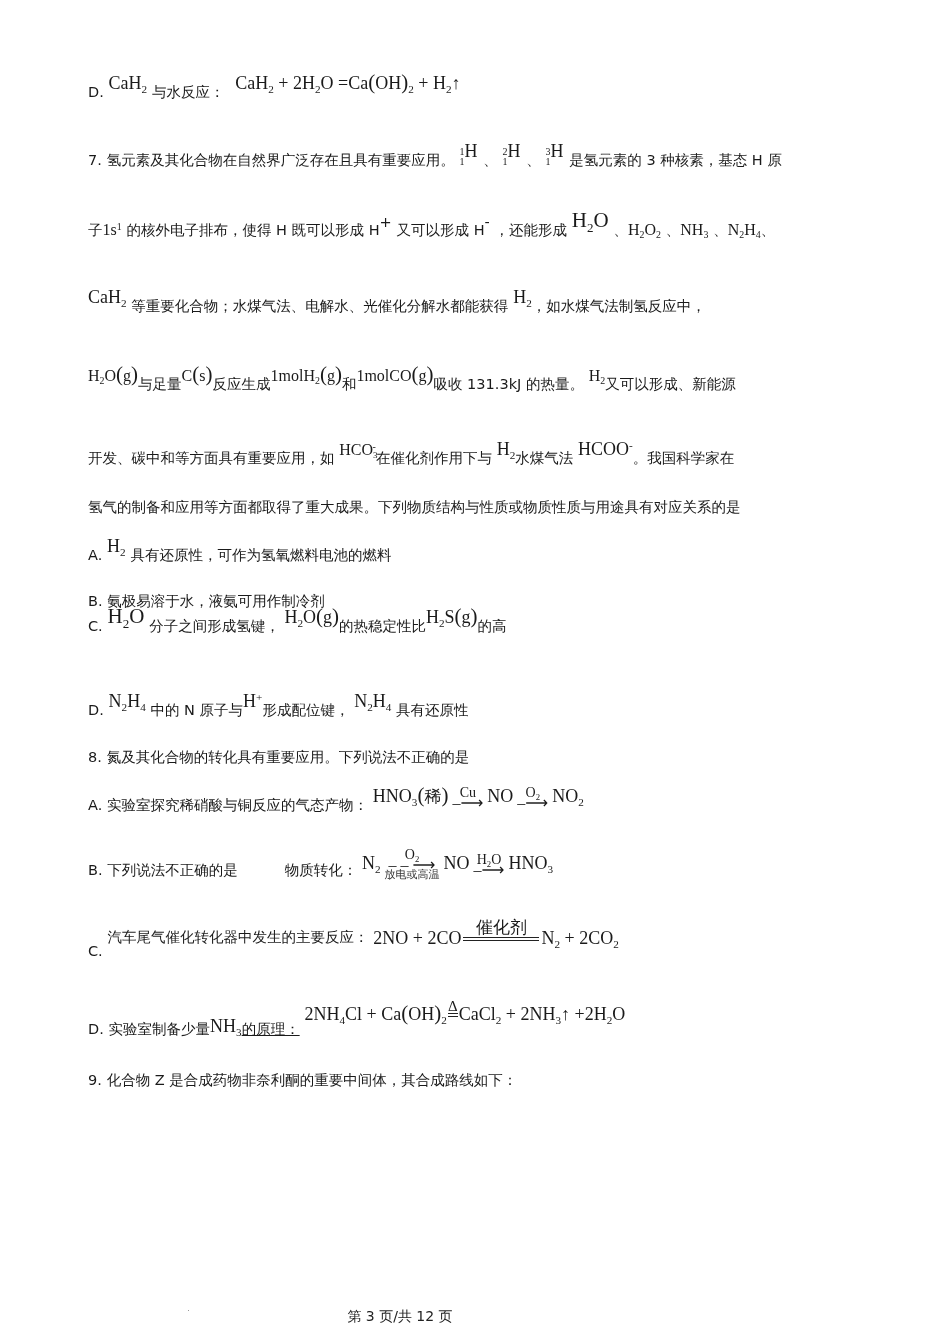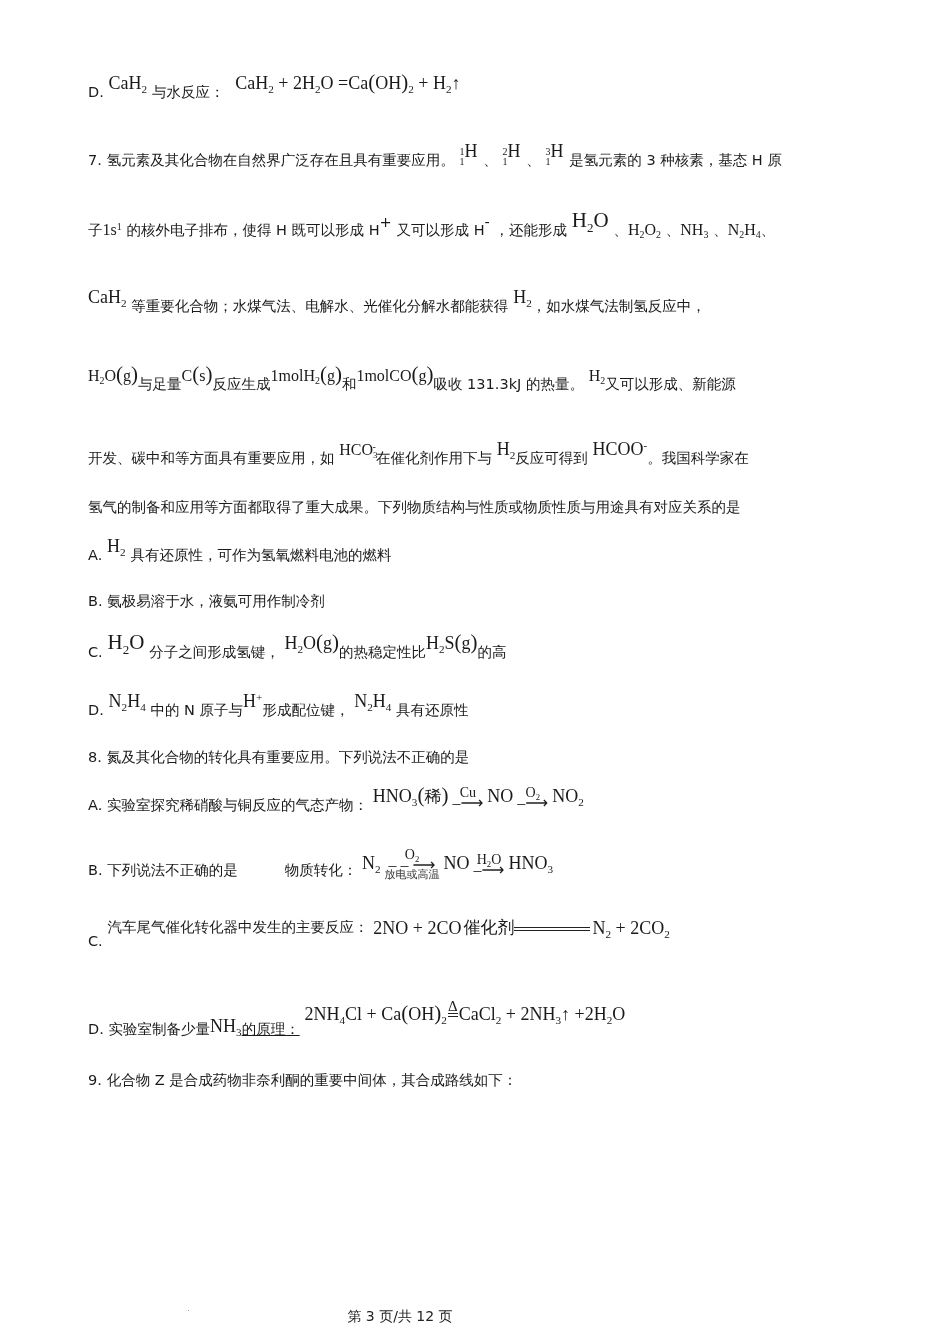--- a/index.html
+++ b/index.html
@@ -18,21 +18,21 @@
   .fb { font-family: "Liberation Serif", "DejaVu Serif", serif; font-size: 21px; }
   sub { font-size: 0.62em; vertical-align: -0.35em; line-height: 0; }
   sup { font-size: 0.62em; vertical-align: 0.55em; line-height: 0; }
   .up { position: relative; top: -8px; }
   .iso { display: inline-block; position: relative; margin-right: 1px; }
   .iso .pre { display: inline-flex; flex-direction: column; font-size: 10px; line-height: 10px; vertical-align: 2px; text-align: right; }
   .arrow { display: inline-flex; flex-direction: column; align-items: center; vertical-align: middle; margin: 0 4px; font-family: "Liberation Serif", serif; }
   .arrow .top { font-size: 14px; line-height: 11px; text-align: right; }
   .arrow .bot { font-size: 11px; line-height: 10px; color: #333; font-family: "DejaVu Sans", sans-serif; }
   .arrow .shaft { font-size: 16px; line-height: 10px; }
-  .cond-eq { display: inline-flex; flex-direction: row; align-items: flex-end; vertical-align: bottom; margin: 0 2px; }
+  .cond-eq { display: inline-flex; flex-direction: column; align-items: center; vertical-align: bottom; margin: 0 2px; }
   .cond-eq .cat { font-family: "DejaVu Sans", sans-serif; font-size: 17px; line-height: 20px; }
   .cond-eq .bar { width: 76px; border-top: 1.5px solid #222; border-bottom: 1.5px solid #222; height: 2px; margin-bottom: 6px; }
   .delta-eq { display: inline-flex; flex-direction: column; align-items: center; vertical-align: bottom; margin: 0 1px; }
   .delta-eq .d { font-size: 15px; line-height: 14px; }
   .delta-eq .bar { width: 10px; border-top: 1.2px solid #222; border-bottom: 1.2px solid #222; height: 2px; margin-bottom: 7px; }
   .footer { position: absolute; top: 1308px; left: 0; width: 800px; text-align: center; font-size: 14px; font-family: "DejaVu Sans", sans-serif; color: #222; }
   .dot { position: absolute; left: 188px; top: 1310px; width: 1px; height: 1px; background: #999; }
 </style>
 </head>
 <body>
@@ -82,40 +82,40 @@
 </div>
 
 <div class="line" style="top:372px;">
   <span class="fs up">H<sub>2</sub>O<span class="fb">(</span>g<span class="fb">)</span></span><span class="cjk">与足量</span><span class="fs up">C<span class="fb">(</span>s<span class="fb">)</span></span><span class="cjk">反应生成</span><span class="fs up">1molH<sub>2</sub><span class="fb">(</span>g<span class="fb">)</span></span><span class="cjk">和</span><span class="fs up">1molCO<span class="fb">(</span>g<span class="fb">)</span></span><span class="cjk">吸收 131.3kJ 的热量。</span>
   <span class="fs up">H<sub>2</sub></span><span class="cjk">又可以形成、新能源</span>
 </div>
 
 <div class="line" style="top:448px;">
   <span class="cjk">开发、碳中和等方面具有重要应用，如</span>
   <span class="fs up">HCO<sub style="font-size:9px;">3</sub><sup style="margin-left:-5px;">-</sup></span><span class="cjk">在催化剂作用下与</span>
-  <span class="f up">H<sub>2</sub></span><span class="cjk">反应可得到</span>
+  <span class="f up">H<sub>2</sub></span><span class="cjk">水煤气法</span>
   <span class="f up">HCOO<sup>-</sup></span><span class="cjk">。我国科学家在</span>
 </div>
 
 <div class="line" style="top:500px;">
   <span class="cjk">氢气的制备和应用等方面都取得了重大成果。下列物质结构与性质或物质性质与用途具有对应关系的是</span>
 </div>
 
 <div class="line" style="top:545px;">
   <span class="cjk">A.</span>
   <span class="f up">H<sub>2</sub></span>
   <span class="cjk">具有还原性，可作为氢氧燃料电池的燃料</span>
 </div>
 
 <div class="line" style="top:594px;">
   <span class="cjk">B.</span>
   <span class="cjk">氨极易溶于水，液氨可用作制冷剂</span>
 </div>
 
-<div class="line" style="top:640px;">
+<div class="line" style="top:614px;">
   <span class="cjk">C.</span>
   <span class="fb up">H<sub>2</sub>O</span>
   <span class="cjk">分子之间形成氢键，</span>
   <span class="f up">H<sub>2</sub>O<span class="fb">(</span>g<span class="fb">)</span></span><span class="cjk">的热稳定性比</span><span class="f up">H<sub>2</sub>S<span class="fb">(</span>g<span class="fb">)</span></span><span class="cjk">的高</span>
 </div>
 
 <div class="line" style="top:700px;">
   <span class="cjk">D.</span>
   <span class="f up">N<sub>2</sub>H<sub>4</sub></span>
   <span class="cjk">中的 N 原子与</span><span class="f up">H<sup>+</sup></span><span class="cjk">形成配位键，</span>

